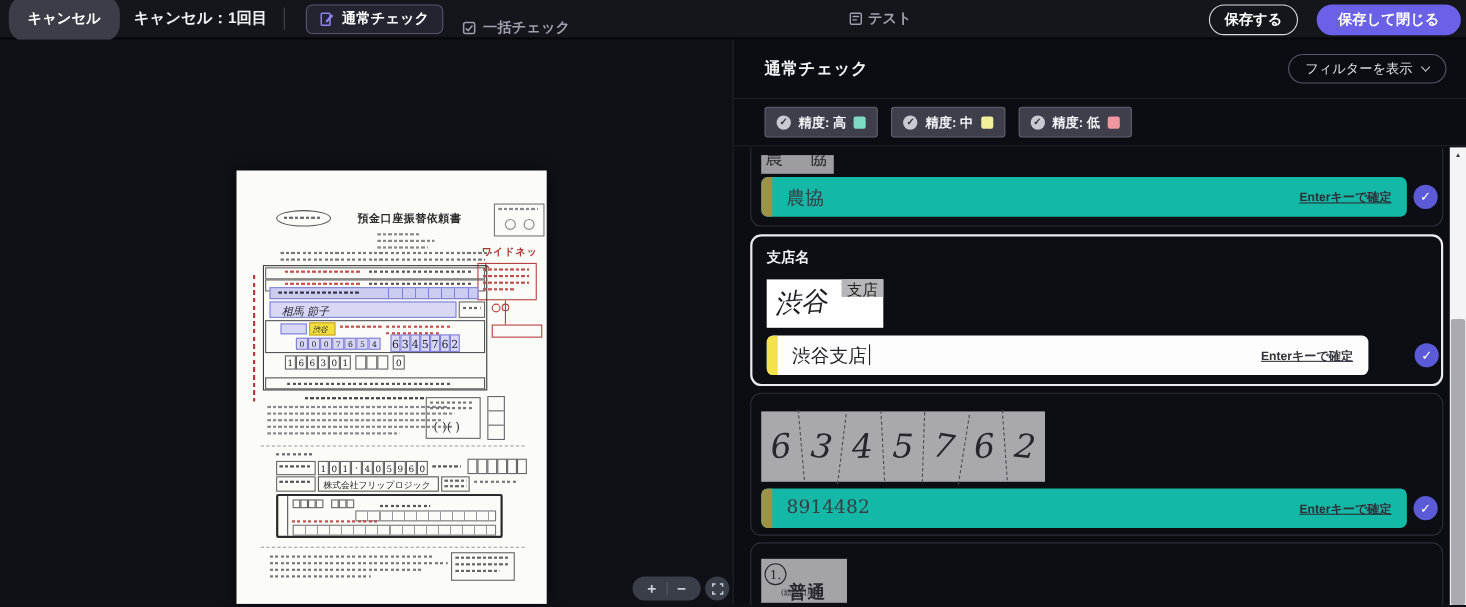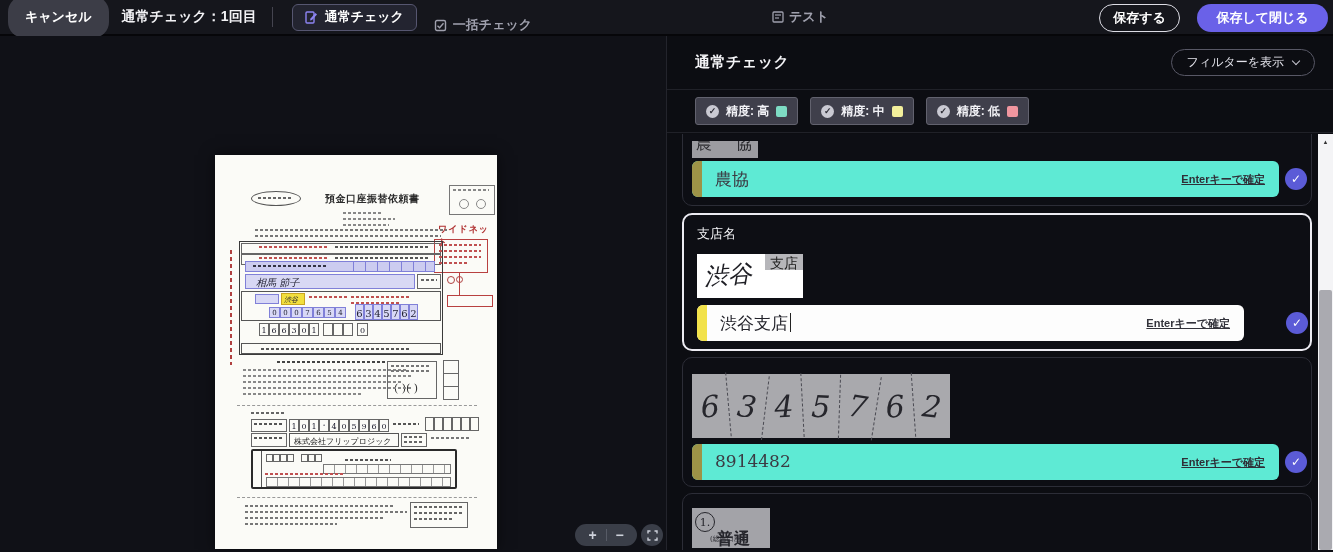--- a/index.html
+++ b/index.html
@@ -44,24 +44,24 @@
            border-bottom:1px solid #202128; }
   .chip { display:flex; align-items:center; gap:7px; height:28px; padding:0 10px; background:#3f3f4b;
           border:1px solid #62626e; border-radius:3px; color:#f2f2f6; font-size:12px; font-weight:bold; cursor:pointer; }
   .chip-check { display:inline-flex; align-items:center; justify-content:center; width:13px; height:13px;
                 border-radius:50%; background:#c9c9d2; color:#2c2c35; font-size:9px; font-weight:bold; }
   .chip-sq { width:11px; height:11px; border-radius:2px; }
 
   .list { position:absolute; left:0; right:15px; top:98px; bottom:0; overflow:hidden; }
   .card { position:absolute; left:15px; width:630px; background:#0d0e14; border:1px solid #2c2d37; border-radius:10px; }
   .card.active { border:2px solid #ecebf2; }
-  .field-label { position:absolute; left:13px; top:10px; color:#f2f2f5; font-size:13px; font-weight:normal; }
+  .field-label { position:absolute; left:13px; top:10px; color:#f2f2f5; font-size:13px; font-weight:bold; }
 
   .input-row { position:absolute; left:9px; width:587px; height:36px; border-radius:6px; overflow:hidden; }
-  .input-row.gray { background:#5eead4; }
+  .input-row.gray { background:#14b8a6; }
   .input-row.white { background:#fdfdfd; left:13px; width:547px; }
   .accent { position:absolute; left:0; top:0; bottom:0; width:10px; }
   .accent.muted { background:#9d9347; }
   .accent.bright { background:#f2e24b; }
   .val { position:absolute; left:23px; top:7px; font-family:"DejaVu Serif","Liberation Serif",serif;
          font-size:17px; }
   .gray .val { color:#3b3b43; }
   .white .val { color:#22222a; }
   .caret { position:absolute; top:8px; width:1px; height:19px; background:#222; }
   .hint { position:absolute; right:14px; top:11px; font-size:11px; font-weight:bold; text-decoration:underline; cursor:pointer; }
@@ -118,21 +118,21 @@
   .plain .dcell { background:transparent; border-color:#666; }
   .tickrow { border:1px solid #777; background:repeating-linear-gradient(90deg,transparent 0 10px,#999 10px 11px); }
 </style>
 </head>
 <body>
 
 <div class="app">
 
   <header class="topbar">
     <button class="pill btn-cancel">キャンセル</button>
-    <span class="read-check">通常チェック：1回目</span>
+    <span class="read-check">キャンセル：1回目</span>
     <span class="vdiv"></span>
     <button class="btn-normal">
       <svg width="13" height="13" viewBox="0 0 13 13">
         <rect x="1" y="1" width="8" height="11" rx="1" fill="none" stroke="#8d84f2" stroke-width="1.4"></rect>
         <path d="M7 9 L12 3.5 L10.5 2 L5.5 7.5 L5 9.5 Z" fill="#8d84f2"></path>
       </svg>
       <span>通常チェック</span>
     </button>
     <button class="btn-batch">
       <svg width="13" height="13" viewBox="0 0 13 13">

